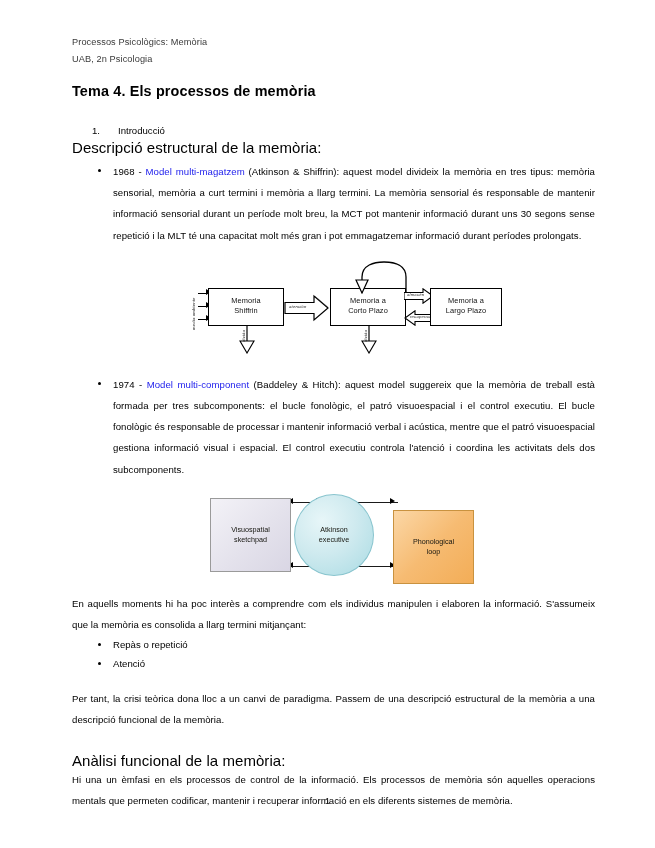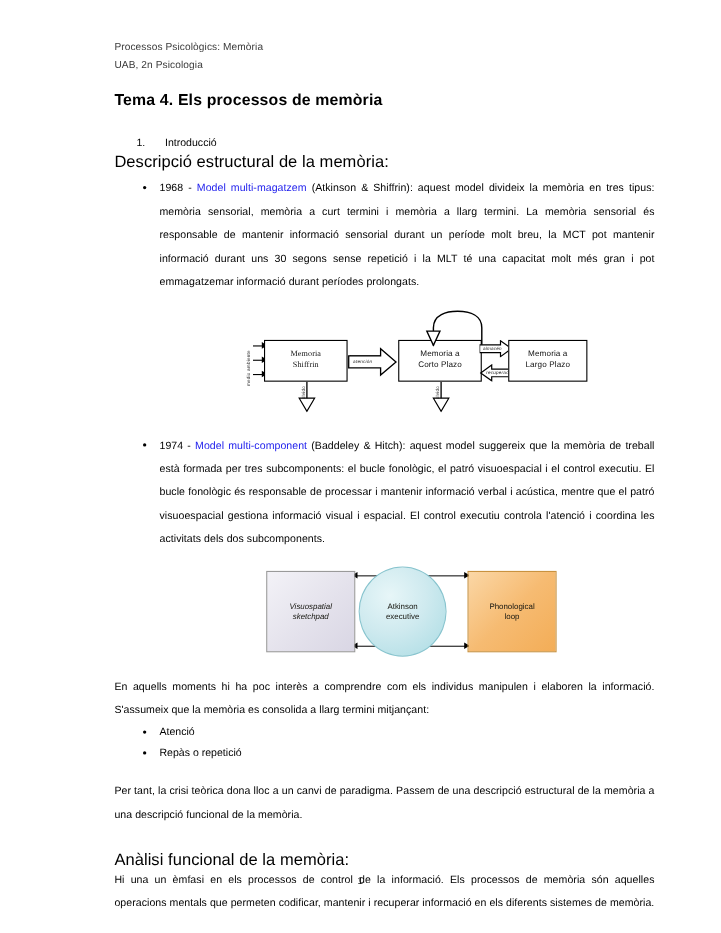--- a/index.html
+++ b/index.html
@@ -10,21 +10,21 @@
     background: #ffffff;
     font-family: "Liberation Sans", sans-serif;
     color: #000000;
     overflow: hidden;
     position: relative;
   }
   .page {
     position: absolute;
     left: 0; top: 0;
     width: 655px; height: 848px;
-    padding: 34px 60px 0 104px;
+    padding: 34px 60px 0 72px;
   }
   .hdr-line {
     font-size: 9.2px;
     color: #3a3a3a;
     line-height: 17px;
     letter-spacing: 0.1px;
   }
   h1.doc-title {
     font-size: 14.4px;
     font-weight: bold;
@@ -91,21 +91,21 @@
     position: absolute;
     border: 1.4px solid #000;
     background: #fff;
     text-align: center;
     font-size: 7.4px;
     line-height: 10px;
     padding-top: 7px;
     color: #111;
     letter-spacing: 0.1px;
   }
-  .b-ms { left: 18px;  top: 26px; width: 76px; height: 38px; font-family: Liberation Serif, serif; }
+  .b-ms { left: 18px;  top: 26px; width: 76px; height: 38px; }
   .b-mcp{ left: 140px; top: 26px; width: 76px; height: 38px; }
   .b-mlp{ left: 240px; top: 26px; width: 72px; height: 38px; }
   .f1line { position: absolute; background: #000; }
   .vlabel {
     position: absolute;
     font-size: 4.2px;
     line-height: 5px;
     writing-mode: vertical-rl;
     transform: rotate(180deg);
     color: #222;
@@ -136,26 +136,26 @@
     justify-content: center;
     text-align: center;
     font-size: 7.2px;
     line-height: 9.5px;
     color: #15150f;
     border: 1px solid #9a9a9a;
   }
   .wm-vss {
     left: 0;
     background: linear-gradient(135deg,#f3f2f7 0%,#e4e2ec 55%,#d9d6e4 100%);
-    font-style: italic;
   }
   .wm-pl {
     right: 0;
     background: linear-gradient(135deg,#fbd7a6 0%,#f6bb72 50%,#f3ad57 100%);
     border-color: #c9923f;
+    margin-top: 12px;
   }
   .wm-ce {
     position: absolute;
     left: 84px; top: -4px;
     width: 80px; height: 82px;
     border-radius: 50%;
     background: radial-gradient(circle at 35% 32%, #e7f6f8 0%, #cfeaef 45%, #a9dbe3 100%);
     border: 1px solid #88c4ce;
     display: flex;
     align-items: center;
@@ -296,22 +296,22 @@
         <div>loop</div>
       </div>
     </div>
   </div>
 
   <div class="gap-l"></div>
 
   <div class="para">En aquells moments hi ha poc interès a comprendre com els individus manipulen i elaboren la informació. S'assumeix que la memòria es consolida a llarg termini mitjançant:</div>
 
   <ul class="bullets simple">
+    <li>Repàs o repetició</li>
     <li>Atenció</li>
-    <li>Repàs o repetició</li>
   </ul>
 
   <div class="gap-m"></div>
 
   <div class="para">Per tant, la crisi teòrica dona lloc a un canvi de paradigma. Passem de una descripció estructural de la memòria a una descripció funcional de la memòria.</div>
 
   <div class="gap-l"></div>
 
   <div class="body-line">Anàlisi funcional de la memòria:</div>
   <div class="para">Hi una un èmfasi en els processos de control de la informació. Els processos de memòria són aquelles operacions mentals que permeten codificar, mantenir i recuperar informació en els diferents sistemes de memòria.</div>

